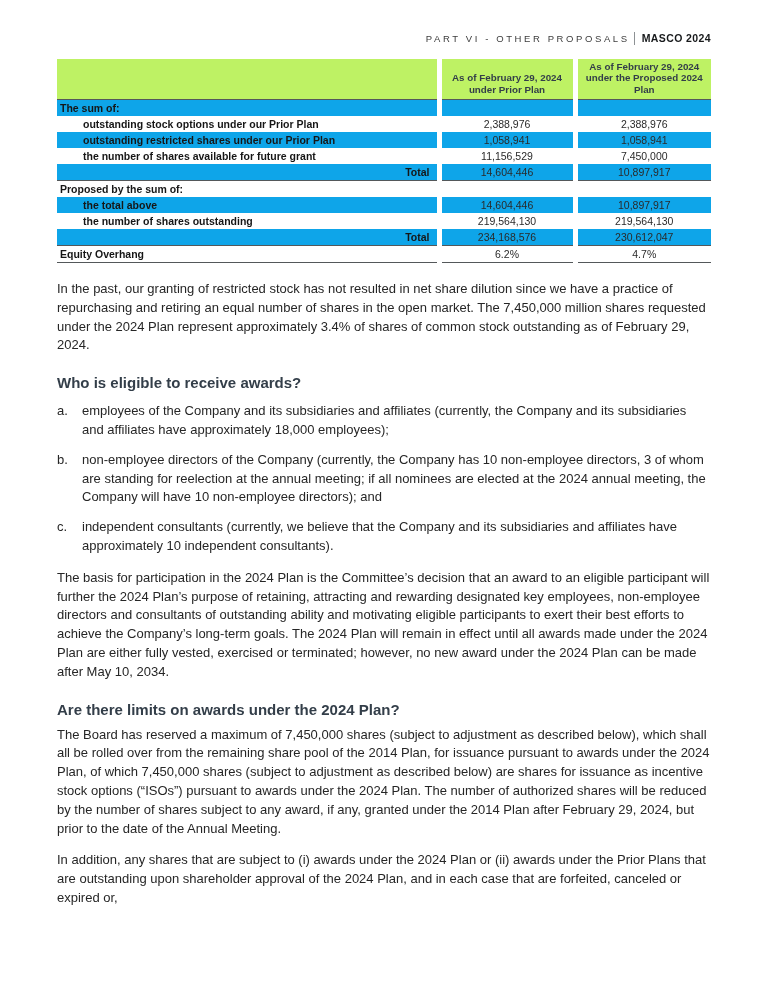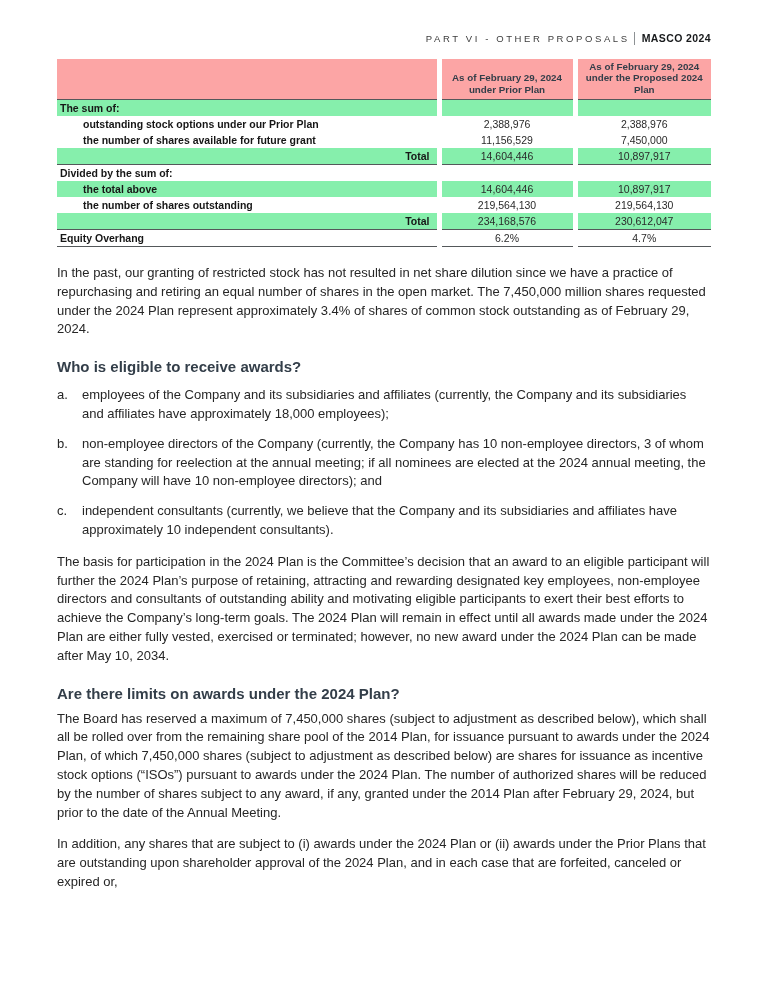--- a/index.html
+++ b/index.html
@@ -37,28 +37,28 @@
   table.overhang-table {
     width: 100%; border-collapse: collapse; margin-top: 13px;
     table-layout: fixed;
   }
   col.c-label { width: 382px; }
   col.c-num   { width: auto; }
   .overhang-table th, .overhang-table td {
     padding: 0; vertical-align: middle; font-size: 10.5px;
   }
   .overhang-table thead th {
-    background: #fca5a5; height: 36px; vertical-align: bottom;
+    background: #bef264; height: 36px; vertical-align: bottom;
     font-weight: bold; color: #333e49; font-size: 9.8px; line-height: 11.5px;
     padding-bottom: 4px;
     border-bottom: 1px solid #54585a;
   }
   .overhang-table th.gap, .overhang-table td.gap { border-left: 5px solid #ffffff; }
   .overhang-table tbody td { height: 16px; line-height: 16px; }
-  .overhang-table tbody tr.shaded td { background: #86efac; }
+  .overhang-table tbody tr.shaded td { background: #0ea5e9; }
   td.lbl { text-align: left; font-weight: bold; color: #161616; padding-left: 3px; }
   tr.item td.lbl { padding-left: 26px; }
   tr.total td.lbl { text-align: right; padding-right: 7px; }
   td.num { text-align: center; color: #2a2a2a; font-weight: normal; }
   tr.rule-below td { border-bottom: 1px solid #54585a; }
 
   
   .body-para {
     margin: 13px 0 0 0; font-size: 13px; line-height: 18.8px; color: #262626;
   }
@@ -106,32 +106,37 @@
         <tr class="section shaded">
           <td class="lbl">The sum of:</td>
           <td class="num gap"></td>
           <td class="num gap"></td>
         </tr>
         <tr class="item">
           <td class="lbl">outstanding stock options under our Prior Plan</td>
           <td class="num gap">2,388,976</td>
           <td class="num gap">2,388,976</td>
         </tr>
+        <tr class="item shaded">
+          <td class="lbl">outstanding restricted shares under our Prior Plan</td>
+          <td class="num gap">1,058,941</td>
+          <td class="num gap">1,058,941</td>
+        </tr>
         <tr class="item">
           <td class="lbl">the number of shares available for future grant</td>
           <td class="num gap">11,156,529</td>
           <td class="num gap">7,450,000</td>
         </tr>
         <tr class="total shaded rule-below">
           <td class="lbl">Total</td>
           <td class="num gap">14,604,446</td>
           <td class="num gap">10,897,917</td>
         </tr>
         <tr class="section">
-          <td class="lbl">Divided by the sum of:</td>
+          <td class="lbl">Proposed by the sum of:</td>
           <td class="num gap"></td>
           <td class="num gap"></td>
         </tr>
         <tr class="item shaded">
           <td class="lbl">the total above</td>
           <td class="num gap">14,604,446</td>
           <td class="num gap">10,897,917</td>
         </tr>
         <tr class="item">
           <td class="lbl">the number of shares outstanding</td>

